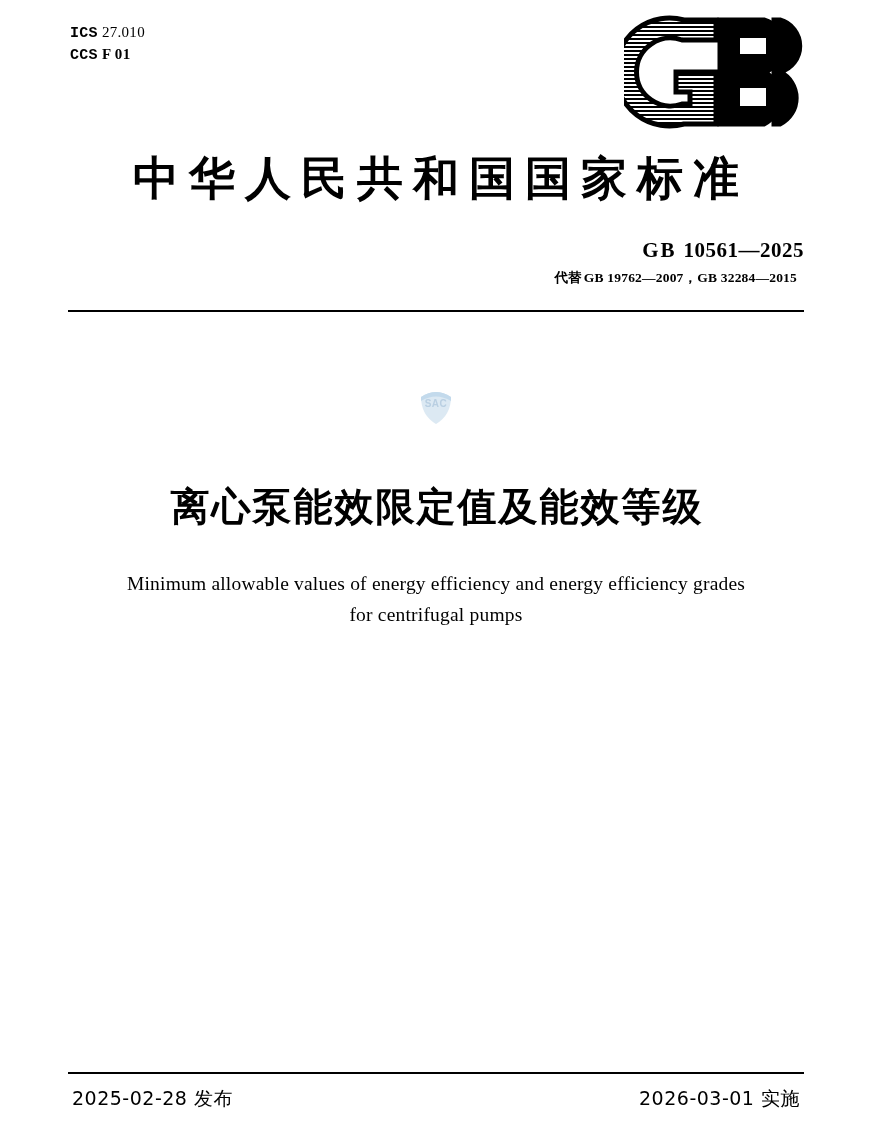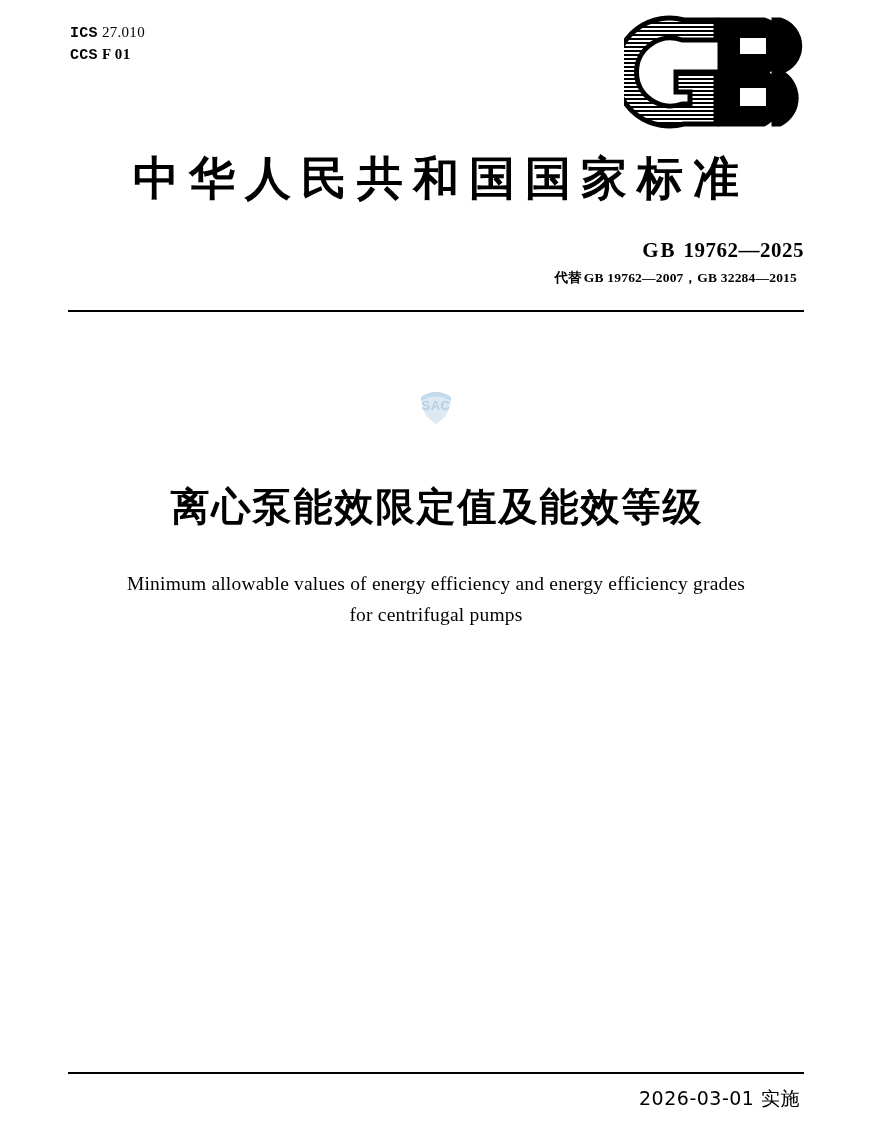--- a/index.html
+++ b/index.html
@@ -128,21 +128,21 @@
     display: inline-block;
     width: 42px;
     height: 42px;
     position: relative;
   }
   .sac-mark .badge .txt {
     position: absolute;
     left: 0; right: 0;
     top: 13px;
     font-family: "Liberation Sans", sans-serif;
-    font-size: 13px;
+    font-size: 10px;
     font-weight: bold;
     color: #b9cfe2;
     letter-spacing: 0.5px;
   }
 
   
   .main-title-cn {
     position: absolute;
     left: 0;
     top: 484px;
@@ -236,21 +236,21 @@
         <rect x="116" y="24" width="26" height="16" fill="#ffffff"></rect>
         <rect x="116" y="74" width="26" height="18" fill="#ffffff"></rect>
         <path d="M 150 6 L 156 6 A 27 27 0 0 1 156 58 A 29 29 0 0 1 156 110 L 150 110 Z" fill="#000000" stroke="#000000" stroke-width="5"></path>
       </g>
     </svg>
   </div>
 
   <div class="gjbz-title">中华人民共和国国家标准</div>
 
   <div class="std-no">
-    <span class="gb">GB</span><span>19762—2025</span>
+    <span class="gb">GB</span><span>10561—2025</span>
   </div>
   <div class="replaces">
     <span class="cn">代替</span><span>GB 19762—2007，GB 32284—2015</span>
   </div>
 
   <div class="rule-top"></div>
 
   <div class="sac-mark">
     <span class="badge">
       <svg width="42" height="42" viewBox="0 0 42 42" xmlns="http://www.w3.org/2000/svg">
@@ -261,18 +261,22 @@
     </span>
   </div>
 
   <div class="main-title-cn">离心泵能效限定值及能效等级</div>
   <div class="main-title-en">
     <div>Minimum allowable values of energy efficiency and energy efficiency grades</div>
     <div>for centrifugal pumps</div>
   </div>
 
   <div class="rule-bottom"></div>
+  <div class="issue-date">
+    <span>2025-02-28</span>
+    <span>发布</span>
+  </div>
   <div class="impl-date">
     <span>2026-03-01</span>
     <span>实施</span>
   </div>
 
 </div>
 
 </body></html>

